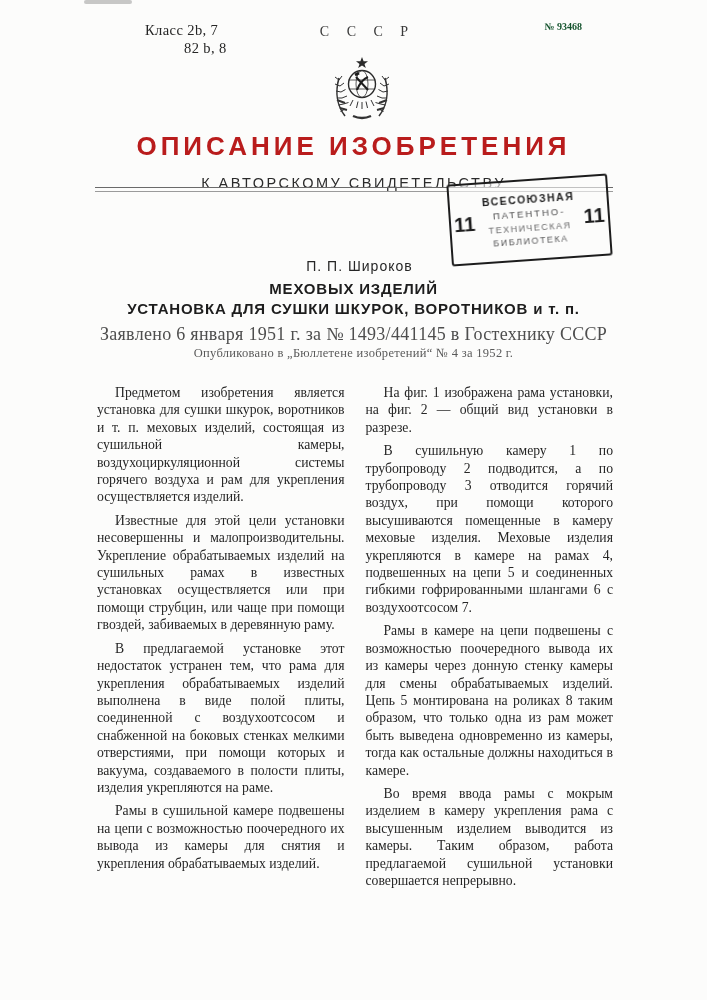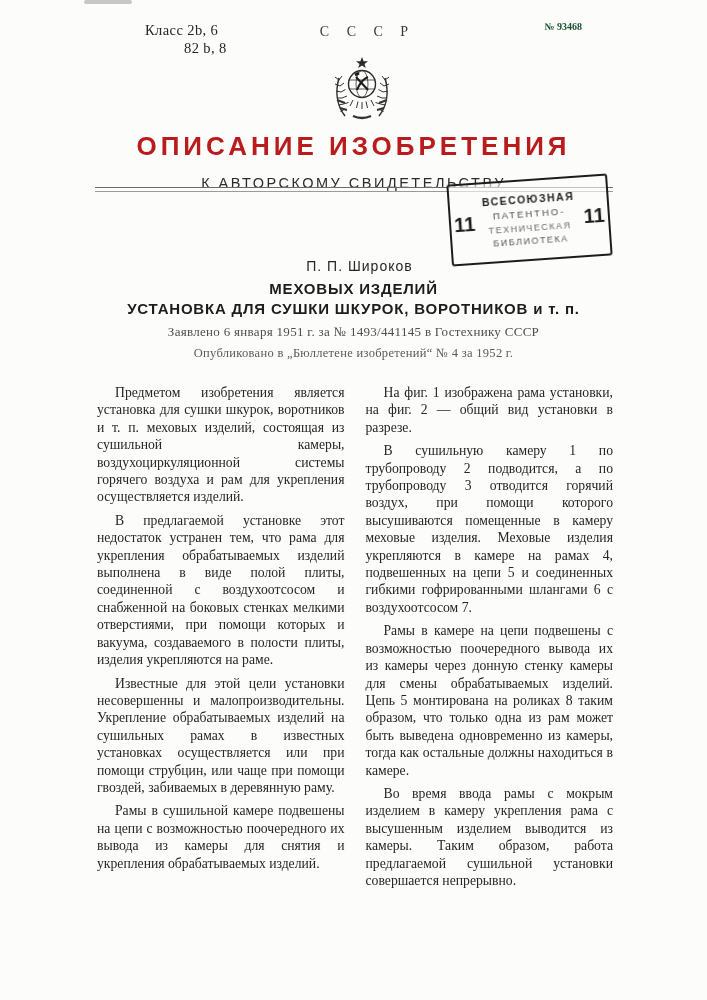--- a/index.html
+++ b/index.html
@@ -44,38 +44,38 @@
   .stamp-l2{font-size:9.5px;letter-spacing:2px;color:#4a4a4a;}
   .stamp-l3{font-size:9px;letter-spacing:1.5px;color:#6a6a6a;}
   .stamp-l4{font-size:9px;letter-spacing:1.5px;color:#585858;}
   
   .author{position:absolute;left:0;right:0;top:258px;text-align:center;transform:translateX(6px);
           font-family:"Liberation Sans",sans-serif;font-size:14px;letter-spacing:1px;color:#262626;}
   .inv-title{position:absolute;left:0;right:0;top:279px;text-align:center;
           font-family:"Liberation Sans",sans-serif;font-weight:bold;font-size:15px;
           letter-spacing:.8px;color:#1d1d1d;line-height:1.35;}
   .filed{position:absolute;left:0;right:0;top:324px;text-align:center;
-         font-size:13px;color:#4e4e4e;letter-spacing:.3px;}
+         font-size:18px;color:#4e4e4e;letter-spacing:.3px;}
   .published{position:absolute;left:0;right:0;top:346px;text-align:center;
          font-size:12.5px;color:#5a5a5a;letter-spacing:.3px;}
   
   .body-cols{position:absolute;left:97px;top:384px;width:516px;display:flex;gap:21px;}
   .col{flex:1;font-size:13.7px;line-height:17.4px;text-align:justify;color:#262626;}
   .col p{margin:0 0 6px 0;text-indent:18px;}
   svg .ln{stroke:#333;fill:none;}
 </style>
 </head>
 <body>
 
 <div class="page">
 
   <div class="corner-smudge"></div>
 
   <div class="klass">
-    <div>Класс 2b, 6</div>
+    <div>Класс 2b, 7</div>
     <div class="l2">82 b, 8</div>
   </div>
   <div class="cccp">С С С Р</div>
   <div class="doc-number">№ 93468</div>
 
   <div class="emblem">
     <svg viewBox="0 0 62 66" width="62" height="66">
 
       <polygon points="31,1 32.6,5.2 37,5.2 33.5,7.9 34.8,12 31,9.5 27.2,12 28.5,7.9 25,5.2 29.4,5.2" fill="#2a2a2a"></polygon>
 
@@ -122,22 +122,22 @@
   <div class="inv-title">
     <div>МЕХОВЫХ ИЗДЕЛИЙ</div>
     <div>УСТАНОВКА ДЛЯ СУШКИ ШКУРОК, ВОРОТНИКОВ и т. п.</div>
   </div>
   <div class="filed">Заявлено 6 января 1951 г. за № 1493/441145 в Гостехнику СССР</div>
   <div class="published">Опубликовано в „Бюллетене изобретений“ № 4 за 1952 г.</div>
 
   <div class="body-cols">
     <div class="col">
       <p>Предметом изобретения является установка для сушки шкурок, воротников и т. п. меховых изделий, состоящая из сушильной камеры, воздухоциркуляционной системы горячего воздуха и рам для укрепления осуществляется изделий.</p>
+      <p>Известные для этой цели установки несовершенны и малопроизводительны. Укрепление обрабатываемых изделий на сушильных рамах в известных установках осуществляется или при помощи струбцин, или чаще при помощи гвоздей, забиваемых в деревянную раму.</p>
       <p>В предлагаемой установке этот недостаток устранен тем, что рама для укрепления обрабатываемых изделий выполнена в виде полой плиты, соединенной с воздухоотсосом и снабженной на боковых стенках мелкими отверстиями, при помощи которых и вакуума, создаваемого в полости плиты, изделия укрепляются на раме.</p>
-      <p>Известные для этой цели установки несовершенны и малопроизводительны. Укрепление обрабатываемых изделий на сушильных рамах в известных установках осуществляется или при помощи струбцин, или чаще при помощи гвоздей, забиваемых в деревянную раму.</p>
       <p>Рамы в сушильной камере подвешены на цепи с возможностью поочередного их вывода из камеры для снятия и укрепления обрабатываемых изделий.</p>
     </div>
     <div class="col">
       <p>На фиг. 1 изображена рама установки, на фиг. 2 — общий вид установки в разрезе.</p>
       <p>В сушильную камеру 1 по трубопроводу 2 подводится, а по трубопроводу 3 отводится горячий воздух, при помощи которого высушиваются помещенные в камеру меховые изделия. Меховые изделия укрепляются в камере на рамах 4, подвешенных на цепи 5 и соединенных гибкими гофрированными шлангами 6 с воздухоотсосом 7.</p>
       <p>Рамы в камере на цепи подвешены с возможностью поочередного вывода их из камеры через донную стенку камеры для смены обрабатываемых изделий. Цепь 5 монтирована на роликах 8 таким образом, что только одна из рам может быть выведена одновременно из камеры, тогда как остальные должны находиться в камере.</p>
       <p>Во время ввода рамы с мокрым изделием в камеру укрепления рама с высушенным изделием выводится из камеры. Таким образом, работа предлагаемой сушильной установки совершается непрерывно.</p>
     </div>
   </div>
 

